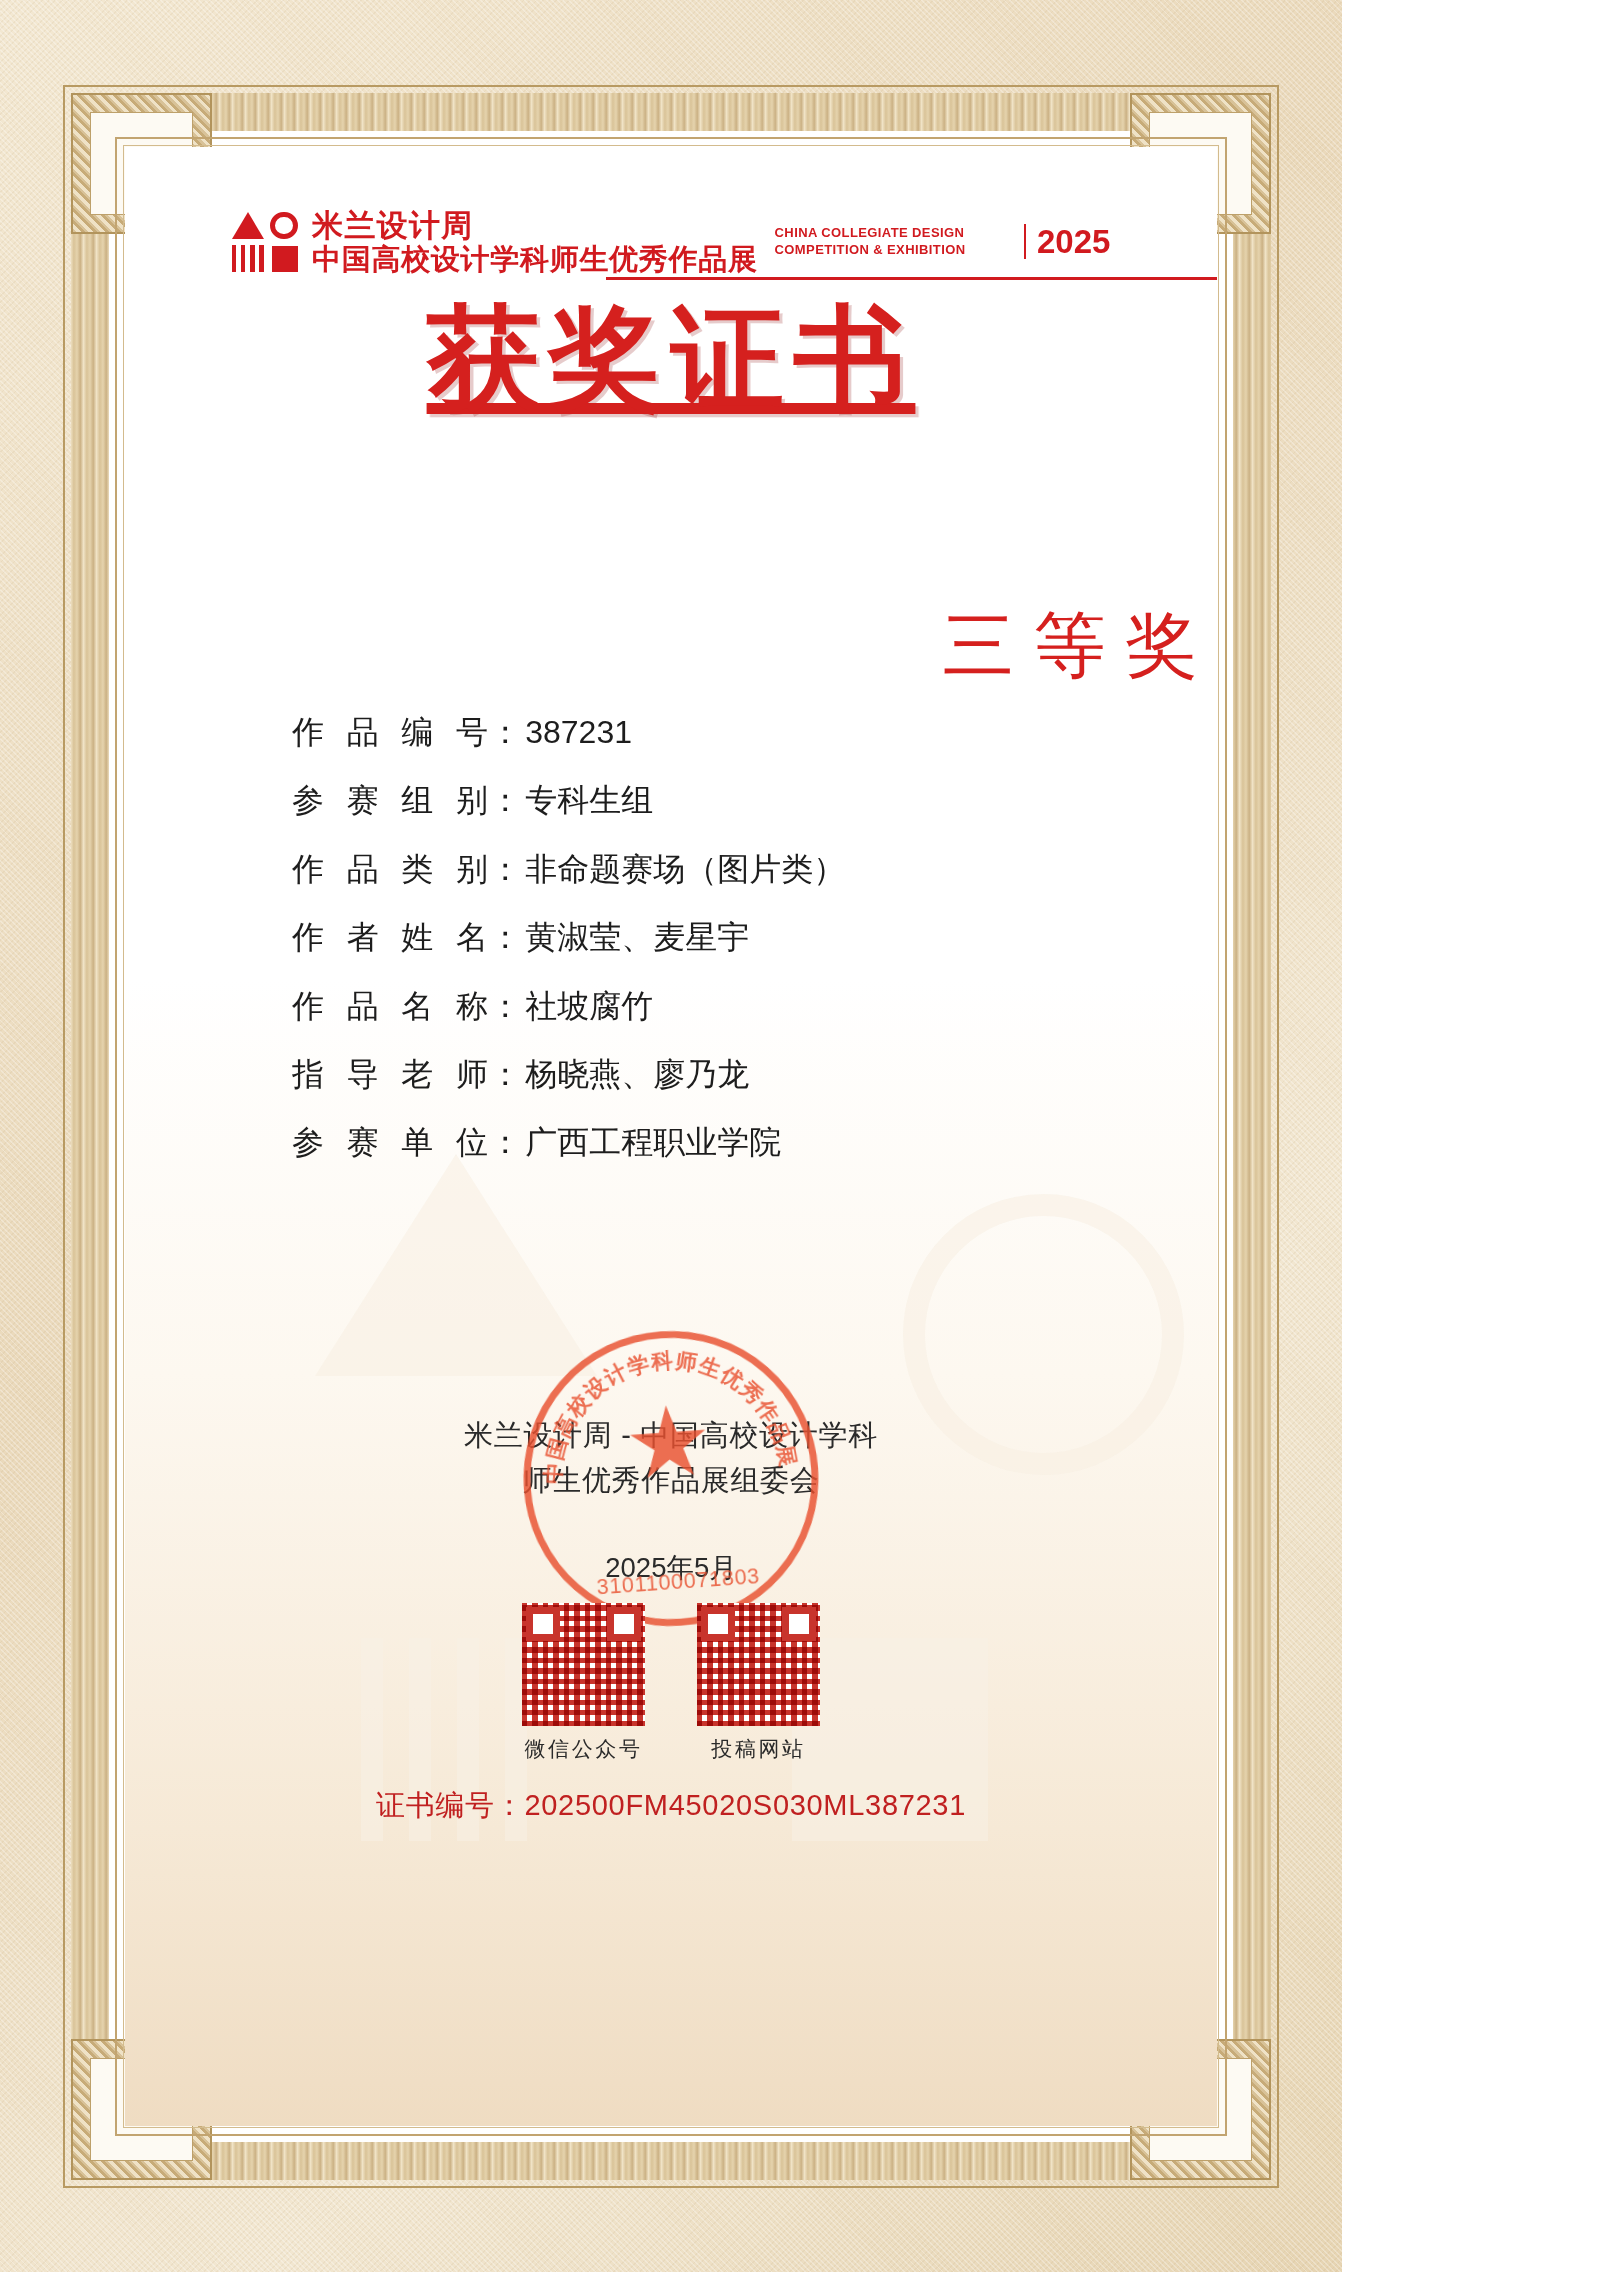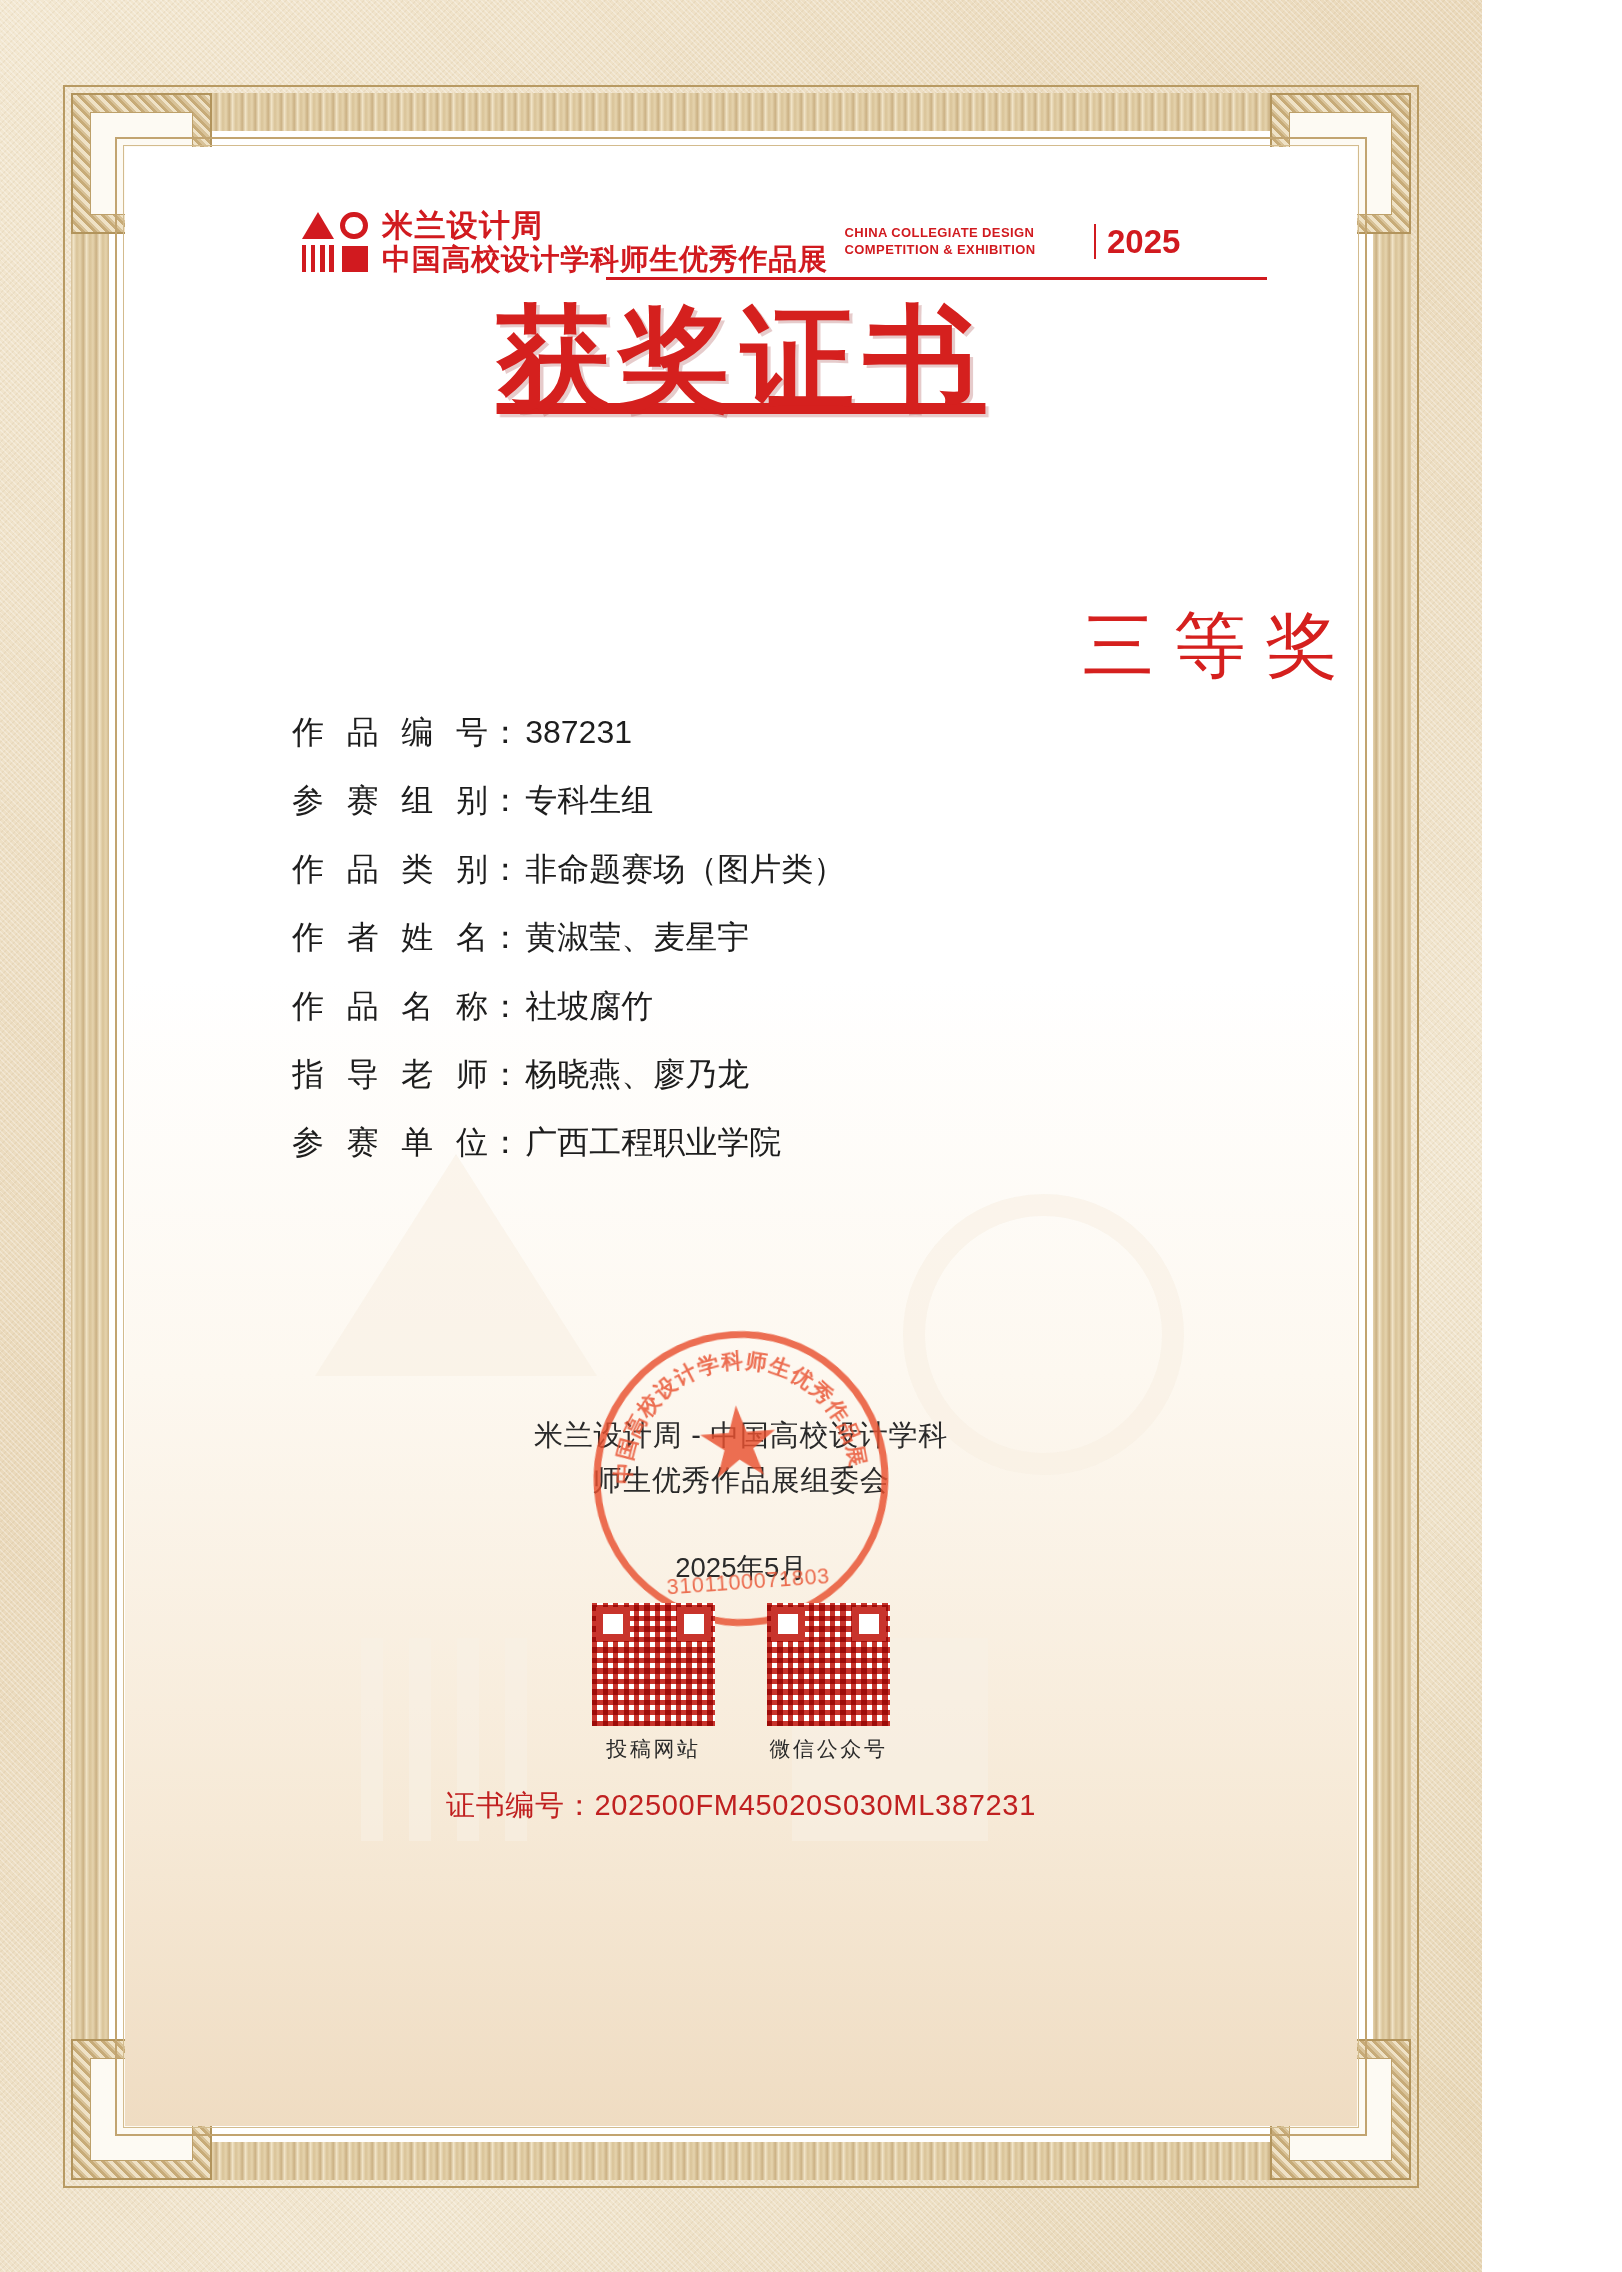--- a/index.html
+++ b/index.html
@@ -10,21 +10,21 @@
   body {
     width: 1622px;
     height: 2273px;
     font-family: "Liberation Sans", sans-serif;
     overflow: hidden;
   }
 
   
   .certificate {
     position: relative;
-    width: 1482px;
+    width: 1342px;
     height: 2273px;
     background: #0f766e;
     box-sizing: border-box;
   }
 
   
   .certificate::before {
     content: "";
     position: absolute;
     inset: 0;
@@ -588,25 +588,25 @@
           <textPath href="#arcTop" startOffset="50%" text-anchor="middle">中国高校设计学科师生优秀作品展</textPath>
         </text>
       </svg>
       <div class="star"></div>
       <div class="seal-num">3101100071803</div>
     </div>
 
     <div class="qr-row">
       <div class="qr-item">
         <div class="qr-code"></div>
-        <div class="qr-caption">投稿网站</div>
+        <div class="qr-caption">微信公众号</div>
       </div>
       <div class="qr-item">
         <div class="qr-code"></div>
-        <div class="qr-caption">微信公众号</div>
+        <div class="qr-caption">投稿网站</div>
       </div>
     </div>
 
     <div class="cert-no">
       <span>证书编号：</span><span>202500FM45020S030ML387231</span>
     </div>
 
   </div>
 </div>
 

